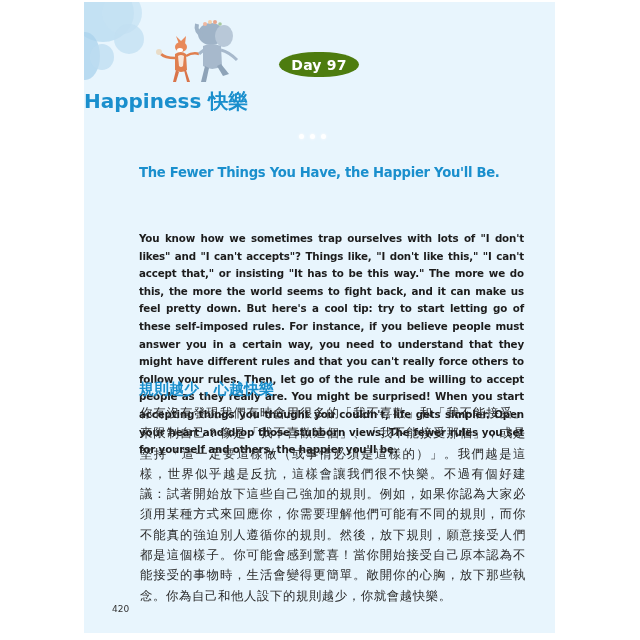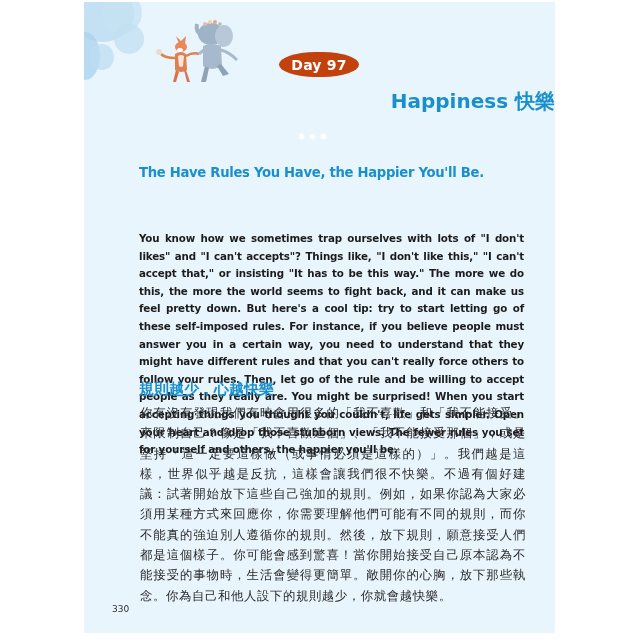--- a/index.html
+++ b/index.html
@@ -1,21 +1,21 @@
 <!DOCTYPE html>
 <html><head>
   <meta charset="utf-8">
   <style>
     html, body { margin: 0; padding: 0; }
     body { width: 640px; height: 640px; background: #ffffff; position: relative; overflow: hidden; font-family: "DejaVu Sans", "Liberation Sans", sans-serif; }
     .page { position: absolute; left: 84px; top: 2px; width: 471px; height: 631px; background: #e8f5fd; overflow: hidden; }
     .cloud { position: absolute; border-radius: 50%; background: #b7d9ef; opacity: 0.75; }
     .illus { position: absolute; left: 65px; top: 12px; width: 95px; height: 72px; }
-    .badge { position: absolute; left: 195px; top: 50px; width: 80px; height: 25px; background: #c2410c; border-radius: 50% / 55%; color: #fff; font-weight: bold; font-size: 14px; display:flex; align-items:center; justify-content:center; letter-spacing: 0.2px; }
-    .title { position: absolute; left: 0; width: 471px; top: 86px; text-align: right; color: #1a8fcd; font-weight: bold; font-size: 20px; }
+    .badge { position: absolute; left: 195px; top: 50px; width: 80px; height: 25px; background: #4d7c0f; border-radius: 50% / 55%; color: #fff; font-weight: bold; font-size: 14px; display:flex; align-items:center; justify-content:center; letter-spacing: 0.2px; }
+    .title { position: absolute; left: 0; width: 471px; top: 86px; text-align: left; color: #1a8fcd; font-weight: bold; font-size: 20px; }
     .dots { position: absolute; left: 215px; top: 132px; display: flex; gap: 6px; }
     .dot { width: 5px; height: 5px; border-radius: 50%; background: #ffffff; box-shadow: 0 0 3px #fff; }
     .en-head { position: absolute; left: 55px; top: 163px; color: #1a8fcd; font-weight: bold; font-size: 13.2px; letter-spacing: -0.3px; white-space: nowrap; }
     .en-body { position: absolute; left: 55px; top: 184px; width: 385px; color: #1c1c1c; font-weight: bold; font-size: 10.3px; line-height: 17.6px; letter-spacing: -0.15px; text-align: justify; margin-top: 44px; }
     .zh-head { position: absolute; left: 55px; top: 378px; color: #1a8fcd; font-weight: bold; font-size: 15px; white-space: nowrap; }
     .zh-body { position: absolute; left: 56px; top: 401px; width: 386px; color: #2a2a2a; font-size: 12.4px; line-height: 20.3px; letter-spacing: 0.6px; text-align: justify; }
     .pgnum { position: absolute; left: 28px; top: 602px; color: #333; font-size: 9px; }
   </style>
 </head>
 <body>
@@ -63,20 +63,20 @@
 
   <div class="badge">Day 97</div>
   <div class="title">Happiness 快樂</div>
 
   <div class="dots">
     <span class="dot"></span>
     <span class="dot"></span>
     <span class="dot"></span>
   </div>
 
-  <div class="en-head">The Have Rules You Have, the Happier You'll Be.</div>
+  <div class="en-head">The Fewer Things You Have, the Happier You'll Be.</div>
   <div class="en-body">You know how we sometimes trap ourselves with lots of "I don't likes" and "I can't accepts"? Things like, "I don't like this," "I can't accept that," or insisting "It has to be this way." The more we do this, the more the world seems to fight back, and it can make us feel pretty down. But here's a cool tip: try to start letting go of these self-imposed rules. For instance, if you believe people must answer you in a certain way, you need to understand that they might have different rules and that you can't really force others to follow your rules. Then, let go of the rule and be willing to accept people as they really are. You might be surprised! When you start accepting things you thought you couldn't, life gets simpler. Open your heart and drop those stubborn views. The fewer rules you set for yourself and others, the happier you'll be.</div>
 
   <div class="zh-head">規則越少，心越快樂</div>
   <div class="zh-body">你有沒有發現我們有時會用很多的「我不喜歡」和「我不能接受」來限制自己？像是「我不喜歡這個」、「我不能接受那個」，或是堅持「這一定要這樣做（或事情必須是這樣的）」。我們越是這樣，世界似乎越是反抗，這樣會讓我們很不快樂。不過有個好建議：試著開始放下這些自己強加的規則。例如，如果你認為大家必須用某種方式來回應你，你需要理解他們可能有不同的規則，而你不能真的強迫別人遵循你的規則。然後，放下規則，願意接受人們都是這個樣子。你可能會感到驚喜！當你開始接受自己原本認為不能接受的事物時，生活會變得更簡單。敞開你的心胸，放下那些執念。你為自己和他人設下的規則越少，你就會越快樂。</div>
 
-  <div class="pgnum">330</div>
+  <div class="pgnum">420</div>
 </div>
 
 </body></html>

